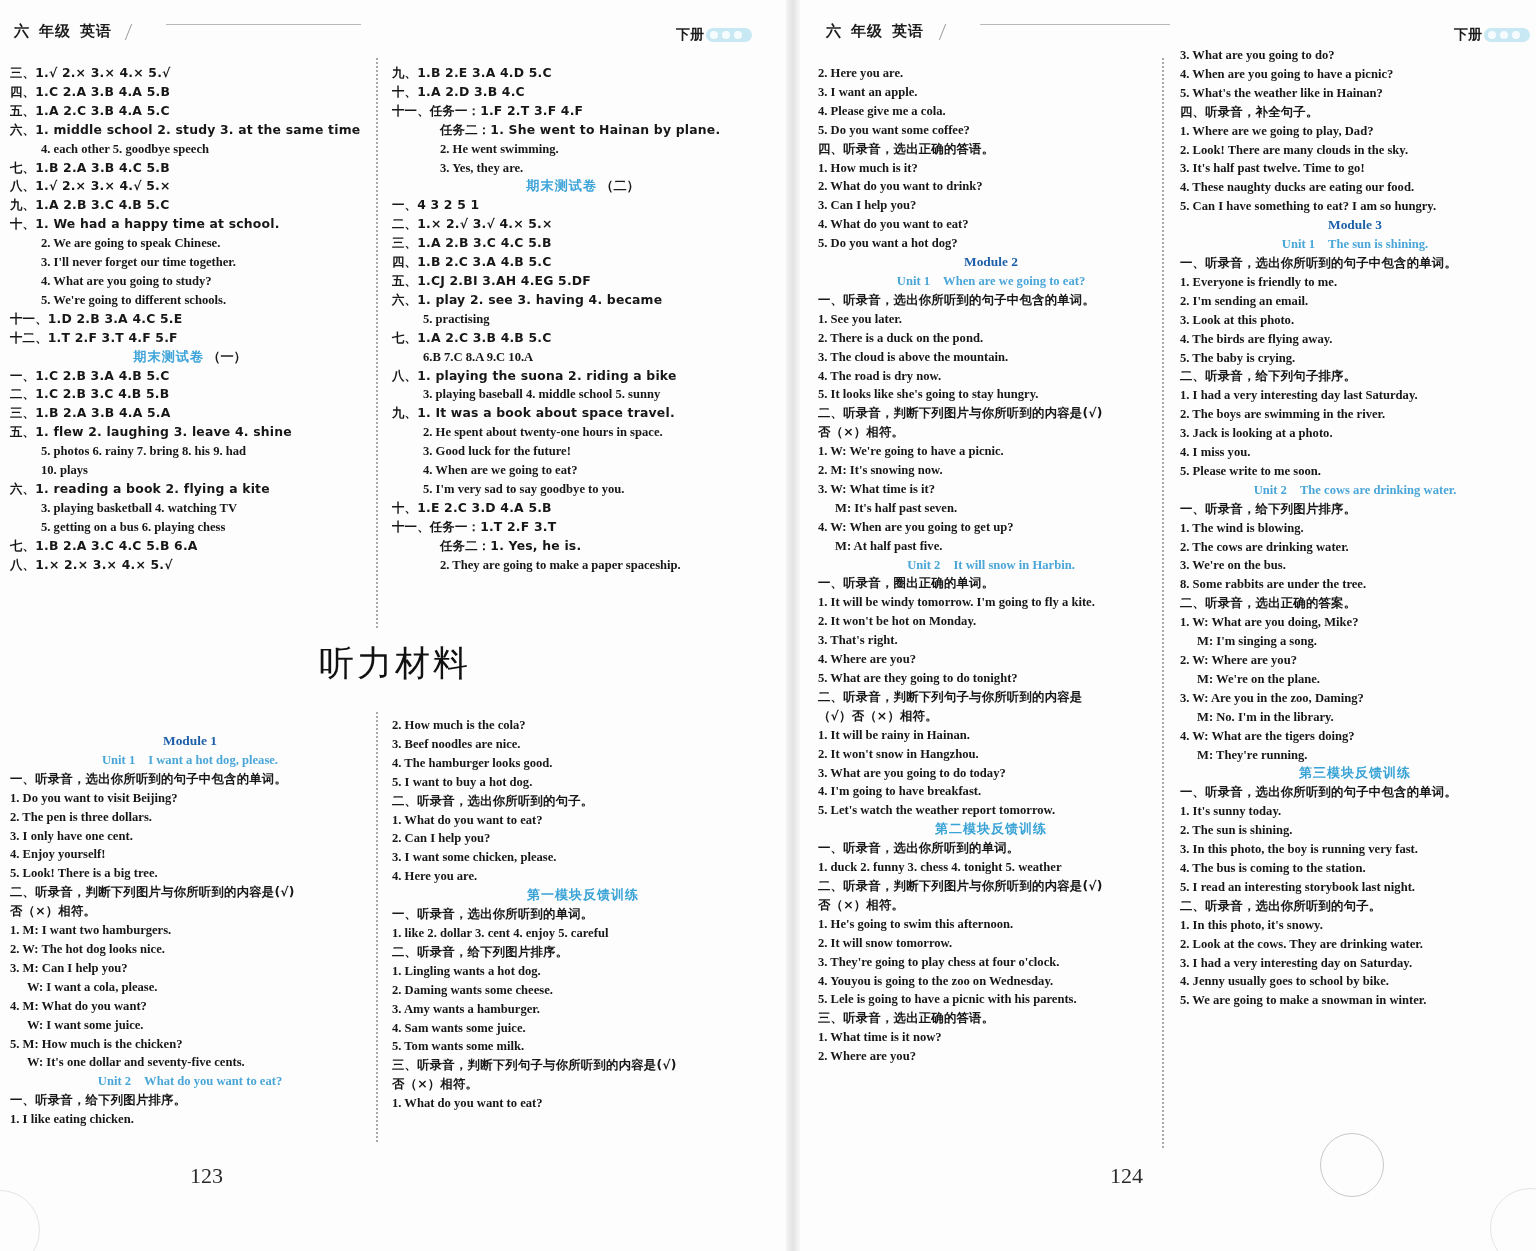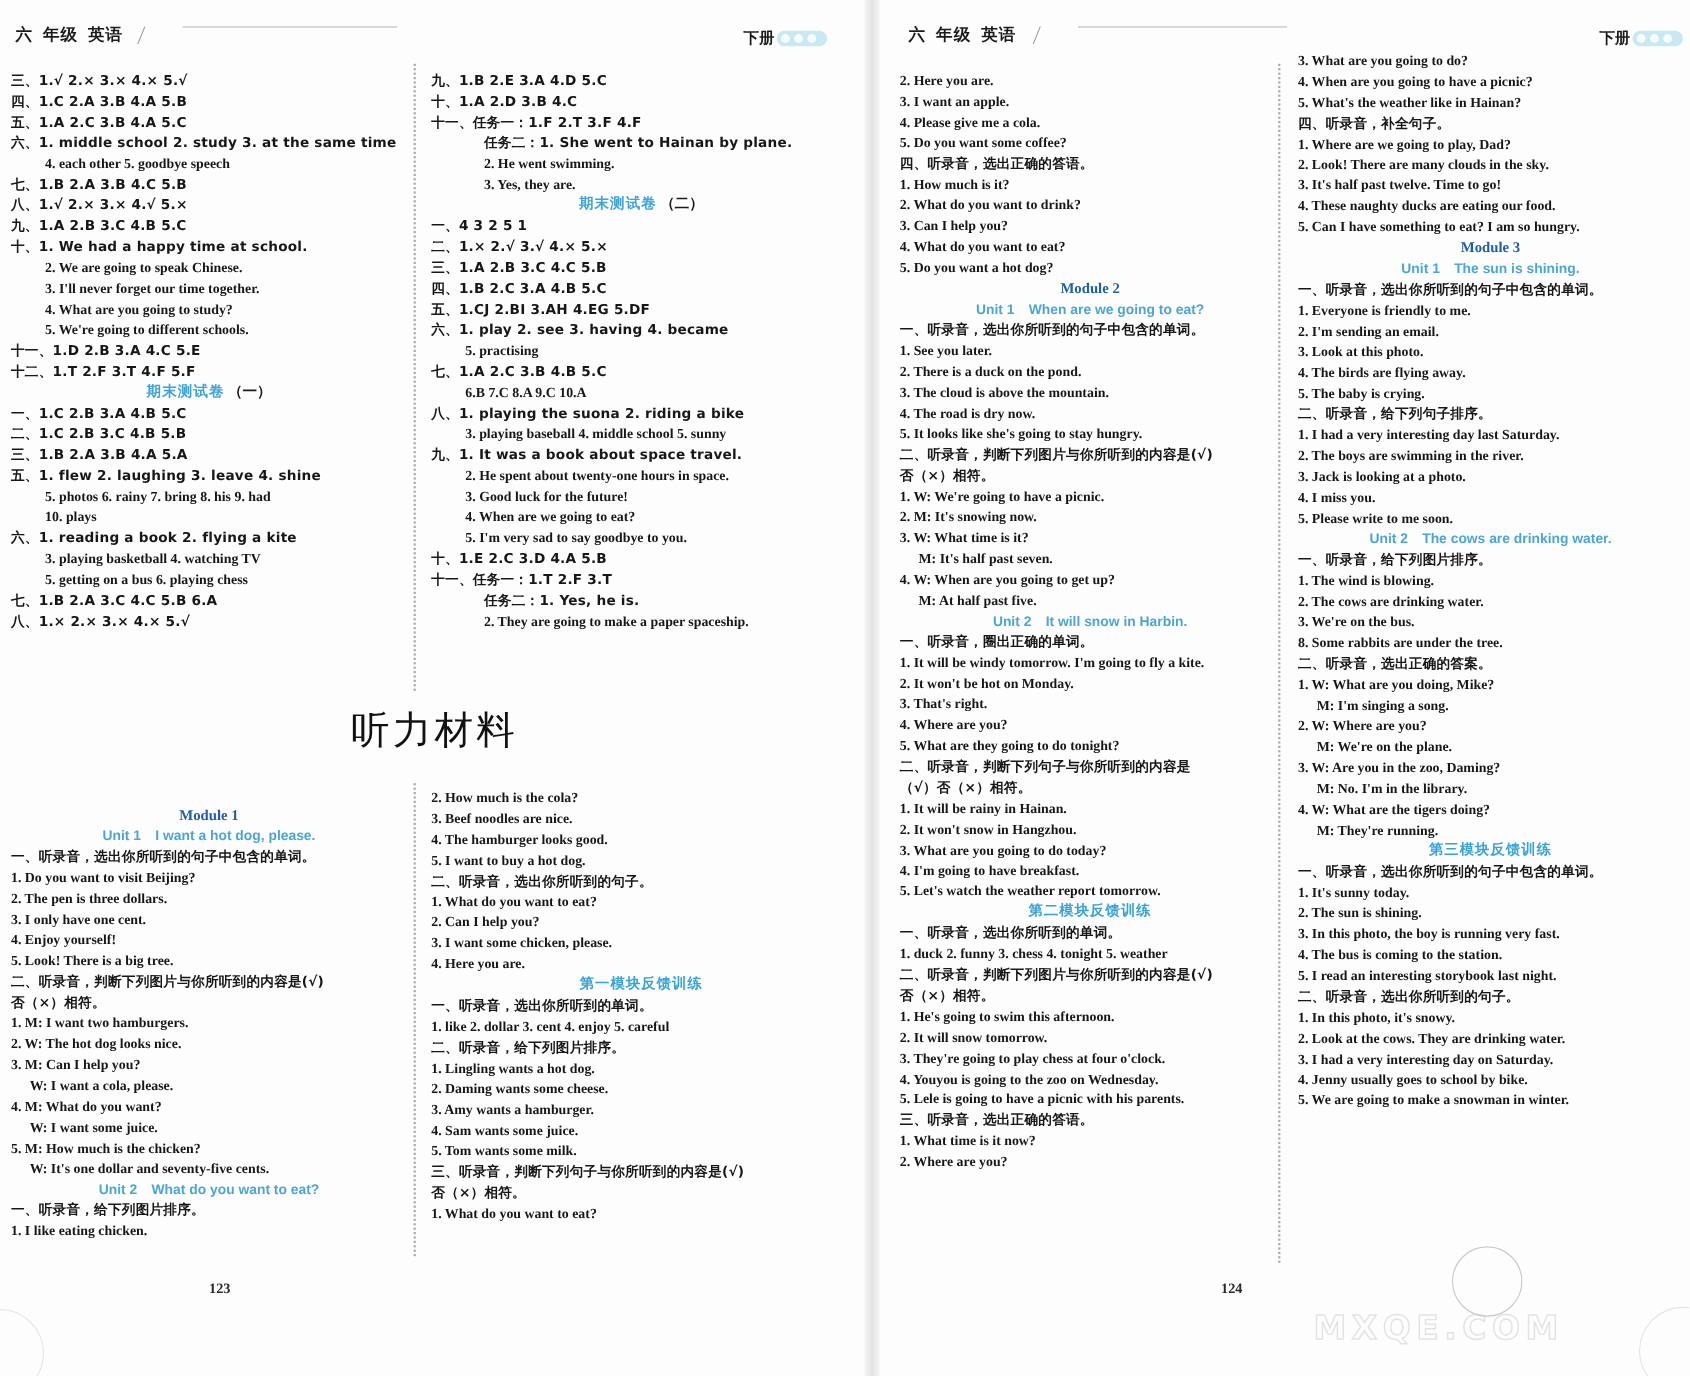--- a/index.html
+++ b/index.html
@@ -78,21 +78,21 @@
   .col .ln.ind1{padding-left:17px;}
   .col .ln.ind2{padding-left:31px;}
   .col .ln.ind3{padding-left:48px;}
   .hd-mod{
     text-align:center;color:#1d5fa8;font-weight:bold;
     font-family:"Liberation Serif","DejaVu Serif",serif;font-size:13.4px;
     white-space:nowrap;
   }
   .hd-unit{
     text-align:center;color:#4aa6d8;font-weight:bold;
-    font-family:Liberation Sans, sans-serif;font-size:12.6px;
+    font-family:Liberation Serif, serif;font-size:12.6px;
     white-space:nowrap;
   }
   .hd-unit .u{margin-right:13px;}
   .hd-blue-cn{
     text-align:center;color:#39a3d6;font-weight:bold;
     font-family:"DejaVu Sans","Liberation Sans",sans-serif;font-size:13px;
     white-space:nowrap;letter-spacing:1px;
   }
   .hd-exam{
     text-align:center;font-weight:bold;white-space:nowrap;font-size:13.2px;
@@ -109,21 +109,21 @@
 
   
   .vdot{
     position:absolute;width:0;
     border-left:2px dotted #8e8e8e;
     opacity:.75;
   }
 
   .pagenum{
     position:absolute;font-family:"Liberation Serif","DejaVu Serif",serif;
-    font-size:13px;font-weight:bold;color:#2a2a2a;
+    font-size:22px;font-weight:normal;color:#2a2a2a;
   }
 
   
   .wm{position:absolute;pointer-events:none;opacity:.5;}
   .wm-cn{
     font-family:"DejaVu Sans","Liberation Sans",sans-serif;
     font-size:46px;font-weight:bold;letter-spacing:4px;
     color:transparent;-webkit-text-stroke:1.4px #c9c9c9;
     white-space:nowrap;
   }
@@ -391,21 +391,18 @@
         <div class="ln ">5. I read an interesting storybook last night.</div>
         <div class="ln cn">二、听录音，选出你所听到的句子。</div>
         <div class="ln ">1. In this photo, it's snowy.</div>
         <div class="ln ">2. Look at the cows. They are drinking water.</div>
         <div class="ln ">3. I had a very interesting day on Saturday.</div>
         <div class="ln ">4. Jenny usually goes to school by bike.</div>
         <div class="ln ">5. We are going to make a snowman in winter.</div>
       </div>
 
     <div class="wm-ring" style="left:530px;top:1133px;"></div>
-    <div class="wm" style="left:404px;top:1190px;">
-      <span class="wm-en">MXQE.COM</span>
-    </div>
 
     <div class="corner" style="left:700px;top:1188px;"></div>
   </div>
 
   <div class="gutter"></div>
 </div>
 
 </body></html>

